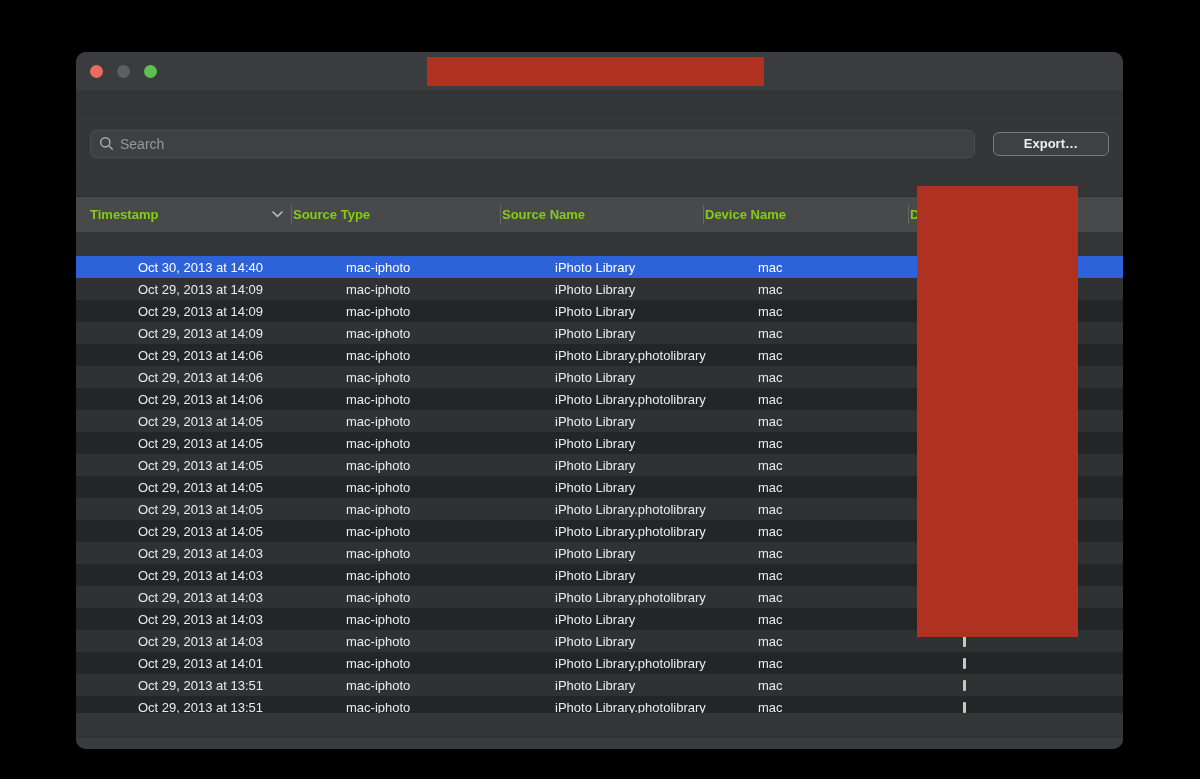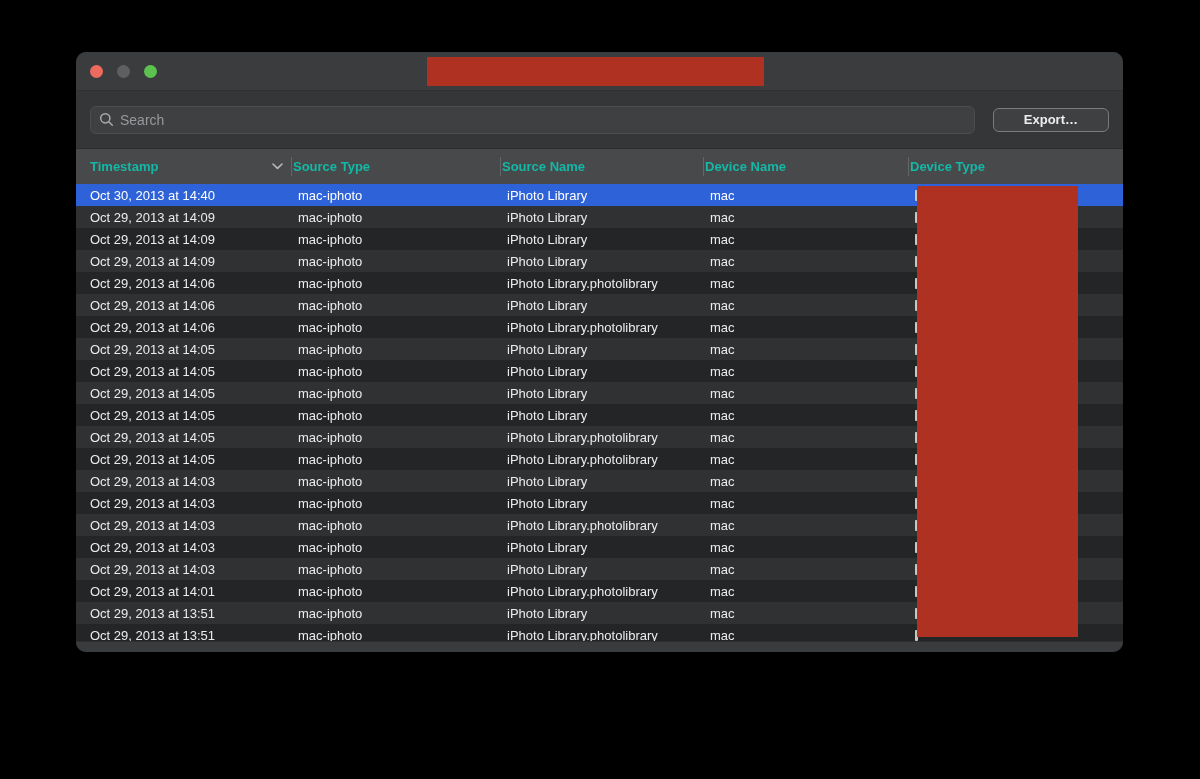--- a/index.html
+++ b/index.html
@@ -1,22 +1,22 @@
 <!DOCTYPE html>
 <html><head>
 <meta charset="utf-8">
 <style>
   * { margin: 0; padding: 0; box-sizing: border-box; }
   html, body { width: 1200px; height: 779px; background: #000; overflow: hidden;
     font-family: "Liberation Sans", sans-serif; }
 
   .window {
-    position: absolute; left: 76px; top: 52px; width: 1047px; height: 600px;
+    position: absolute; left: 76px; top: 52px; width: 1047px; height: 697px;
     background: #343537; border-radius: 10px; overflow: hidden;
-    display: flex; flex-direction: column;
+    display: flex; flex-direction: column; gap: 24px;
   }
 
   
   .titlebar { position: relative; height: 38px; flex: 0 0 38px; background: #3b3c3e;
     display: flex; align-items: center; }
   .traffic { display: flex; gap: 14px; margin-left: 14px; }
   .light { width: 13px; height: 13px; border-radius: 50%; }
   .light.close { background: #ed6a5f; }
   .light.min   { background: #5e5f61; }
   .light.zoom  { background: #5dc14f; }
@@ -33,31 +33,31 @@
     color: #ddd; font-size: 14px; width: 100%; font-family: "Liberation Sans", sans-serif; }
   .searchfield input::placeholder { color: #98989d; }
   .export-btn { margin-left: 18px; height: 24px; padding: 0 30px; background: #3f4042;
     border: 1px solid #7a7b7d; border-radius: 6px; color: #eee; font-size: 13px;
     font-weight: 600; font-family: "Liberation Sans", sans-serif; cursor: default;
     display: flex; align-items: center; }
 
   
   .thead { height: 36px; flex: 0 0 36px; background: #48494b; border-top: 1px solid #2c2d2f;
     display: grid; grid-template-columns: 215px 209px 203px 205px 1fr;
-    align-items: center; color: #14b8a6; font-size: 13px; font-weight: 700; }
+    align-items: center; color: #84cc16; font-size: 13px; font-weight: 700; }
   .th { position: relative; height: 100%; display: flex; align-items: center;
     padding-left: 2px; white-space: nowrap; }
   .th:first-child { padding-left: 14px; }
   .th + .th::before { content: ""; position: absolute; left: 0; top: 8px; bottom: 8px;
     width: 1px; background: #646567; }
   .sort-chevron { margin-left: auto; margin-right: 8px; display: flex; }
 
   .tbody { position: relative; height: 457px; flex: 0 0 457px; overflow: hidden; }
   .row { height: 22px; display: grid; grid-template-columns: 215px 209px 203px 205px 1fr;
-    align-items: center; color: #ececec; font-size: 13px; white-space: nowrap; }
+    align-items: center; color: #ececec; font-size: 13px; white-space: nowrap; padding-left: 48px; }
   .row.odd  { background: #242527; }
   .row.even { background: #303133; }
   .row.selected { color: #fff; }
   .cell { overflow: hidden; padding-left: 7px; }
   .cell.ts { padding-left: 14px; }
   .sliver { display: inline-block; width: 3px; height: 11px; background: #cbc7bf;
     border-radius: 1px; vertical-align: -1px; }
 
   .table-redaction { position: absolute; left: 841px; top: 134px; width: 161px;
     height: 451px; z-index: 5; }

